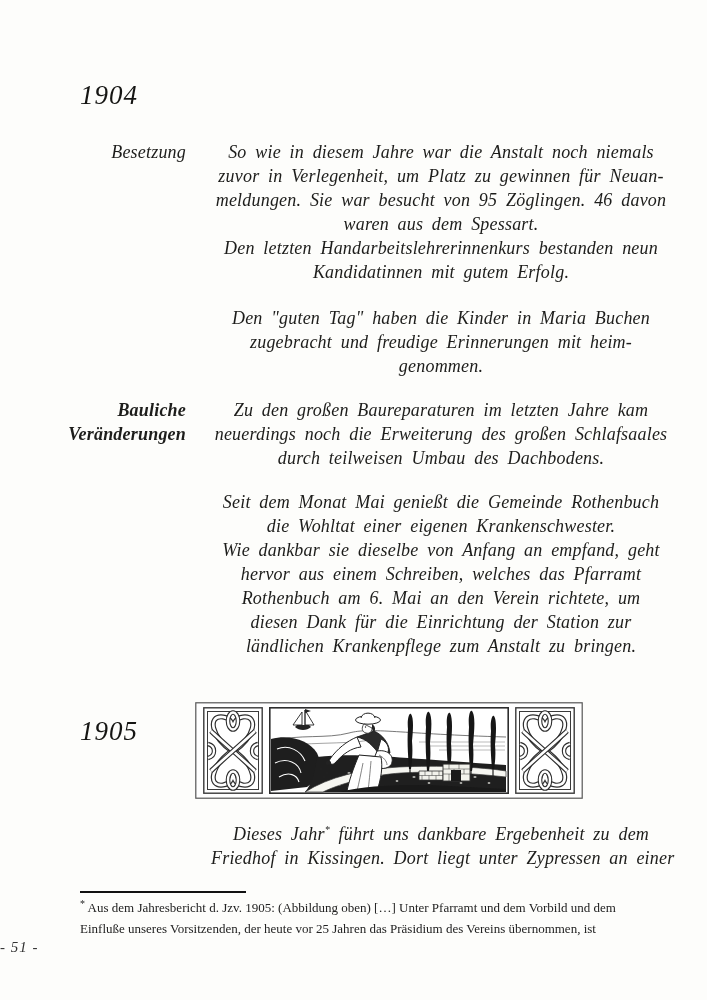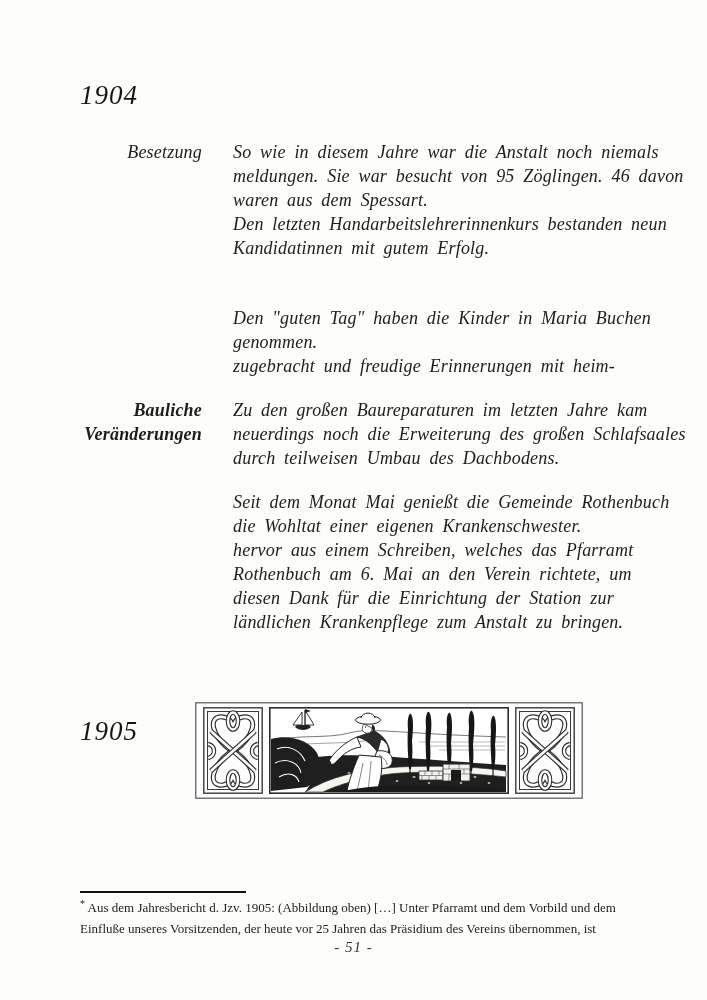--- a/index.html
+++ b/index.html
@@ -17,76 +17,77 @@
     font-style:italic;font-size:27px;letter-spacing:1px;
     color:#151513;
   }
   .script{
     font-style:italic;
     font-size:18px;
     line-height:24px;
     word-spacing:4px;
     letter-spacing:0.2px;
     color:#1d1d1b;
-    padding-left:16px;
-  }
-  .text-col{position:absolute;left:217px;width:460px;}
+  }
+  .text-col{position:absolute;left:211px;width:460px;text-align:center;}
   .label-col{position:absolute;left:0;width:186px;text-align:right;}
   .line{display:block;white-space:nowrap;}
   sup{font-size:10px;line-height:0;}
   .banner{position:absolute;left:195px;top:702px;width:388px;height:97px;}
   .footnote-rule{
     position:absolute;left:80px;top:891px;width:166px;height:2px;background:#111;
   }
   .footnote{
     position:absolute;left:80px;top:897px;width:600px;
     font-size:13px;line-height:21px;color:#222;
   }
   .page-number{
-    position:absolute;left:0;top:939px;width:707px;text-align:center;
+    position:absolute;left:0;top:939px;width:707px;
     font-style:italic;font-size:15px;letter-spacing:1px;color:#333;
   }
 </style>
 </head>
 <body>
 
 <div class="page">
 
   <div class="year-heading" style="top:80px;">1904</div>
 
   <div class="label-col script" style="top:140px;">
     <span class="line">Besetzung</span>
   </div>
   <div class="text-col script" style="top:140px;">
     <span class="line">So wie in diesem Jahre war die Anstalt noch niemals</span>
+    <span class="line">zuvor in Verlegenheit, um Platz zu gewinnen für Neuan-</span>
     <span class="line">meldungen. Sie war besucht von 95 Zöglingen. 46 davon</span>
     <span class="line">waren aus dem Spessart.</span>
     <span class="line">Den letzten Handarbeitslehrerinnenkurs bestanden neun</span>
     <span class="line">Kandidatinnen mit gutem Erfolg.</span>
   </div>
 
   <div class="text-col script" style="top:306px;">
     <span class="line">Den "guten Tag" haben die Kinder in Maria Buchen</span>
+    <span class="line">zugebracht und freudige Erinnerungen mit heim-</span>
     <span class="line">genommen.</span>
-    <span class="line">zugebracht und freudige Erinnerungen mit heim-</span>
   </div>
 
   <div class="label-col script" style="top:398px;font-weight:bold;">
     <span class="line">Bauliche</span>
     <span class="line">Veränderungen</span>
   </div>
   <div class="text-col script" style="top:398px;">
     <span class="line">Zu den großen Baureparaturen im letzten Jahre kam</span>
     <span class="line">neuerdings noch die Erweiterung des großen Schlafsaales</span>
     <span class="line">durch teilweisen Umbau des Dachbodens.</span>
   </div>
 
   <div class="text-col script" style="top:490px;">
     <span class="line">Seit dem Monat Mai genießt die Gemeinde Rothenbuch</span>
     <span class="line">die Wohltat einer eigenen Krankenschwester.</span>
+    <span class="line">Wie dankbar sie dieselbe von Anfang an empfand, geht</span>
     <span class="line">hervor aus einem Schreiben, welches das Pfarramt</span>
     <span class="line">Rothenbuch am 6. Mai an den Verein richtete, um</span>
     <span class="line">diesen Dank für die Einrichtung der Station zur</span>
     <span class="line">ländlichen Krankenpflege zum Anstalt zu bringen.</span>
   </div>
 
   <div class="year-heading" style="top:716px;">1905</div>
 
   <div class="banner">
     <svg width="388" height="97" viewBox="0 0 388 97">
@@ -201,20 +202,24 @@
           <path d="M92,11 C93,4.5 105,4.5 106,11" fill="#fff" stroke="#222" stroke-width="1"></path>
           <path d="M95,17 C92,21 93,25 97,26 C100,27 103,25 103,21 Z" fill="#fff" stroke="#222" stroke-width="0.8"></path>
           <path d="M103,17 C106,19 107,22 105,25 L103,22 Z" fill="#222"></path>
           <circle cx="96.5" cy="20" r="0.7" fill="#222"></circle>
           <path d="M70,85 C100,78 140,77 180,79 L237,82 L237,85 Z" fill="#191919"></path>
         </g>
       </g>
     </svg>
   </div>
 
+  <div class="text-col script" style="top:822px;">
+    <span class="line"><span>Dieses Jahr</span><sup>*</sup> <span>führt uns dankbare Ergebenheit zu dem</span></span>
+    <span class="line">Friedhof in Kissingen. Dort liegt unter Zypressen an einer</span>
+  </div>
 
   <div class="footnote-rule"></div>
   <div class="footnote">
     <span class="line"><sup>*</sup> <span>Aus dem Jahresbericht d. Jzv. 1905: (Abbildung oben) […] Unter Pfarramt und dem Vorbild und dem</span></span>
     <span class="line">Einfluße unseres Vorsitzenden, der heute vor 25 Jahren das Präsidium des Vereins übernommen, ist</span>
   </div>
 
   <div class="page-number">- 51 -</div>
 
 </div>

